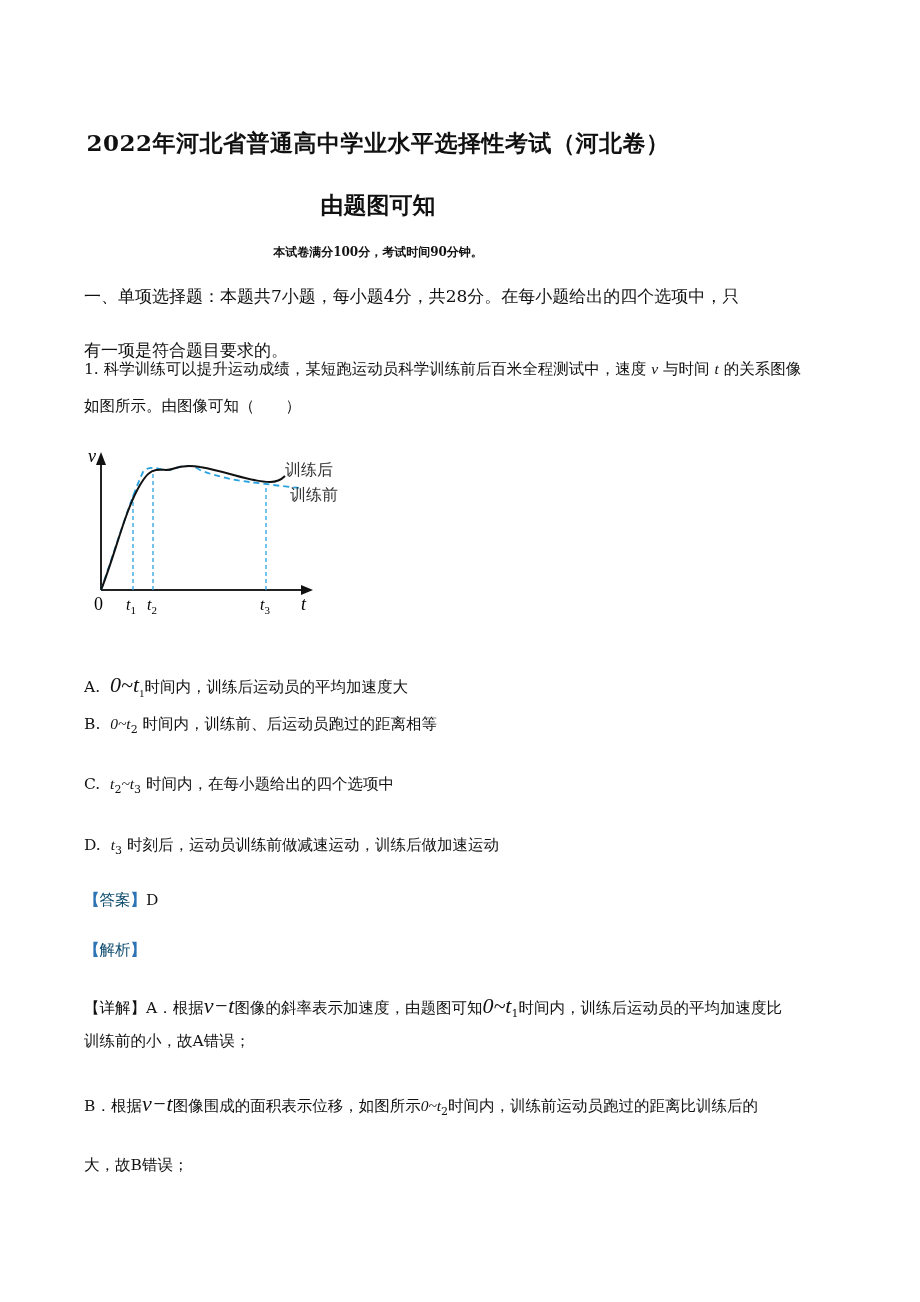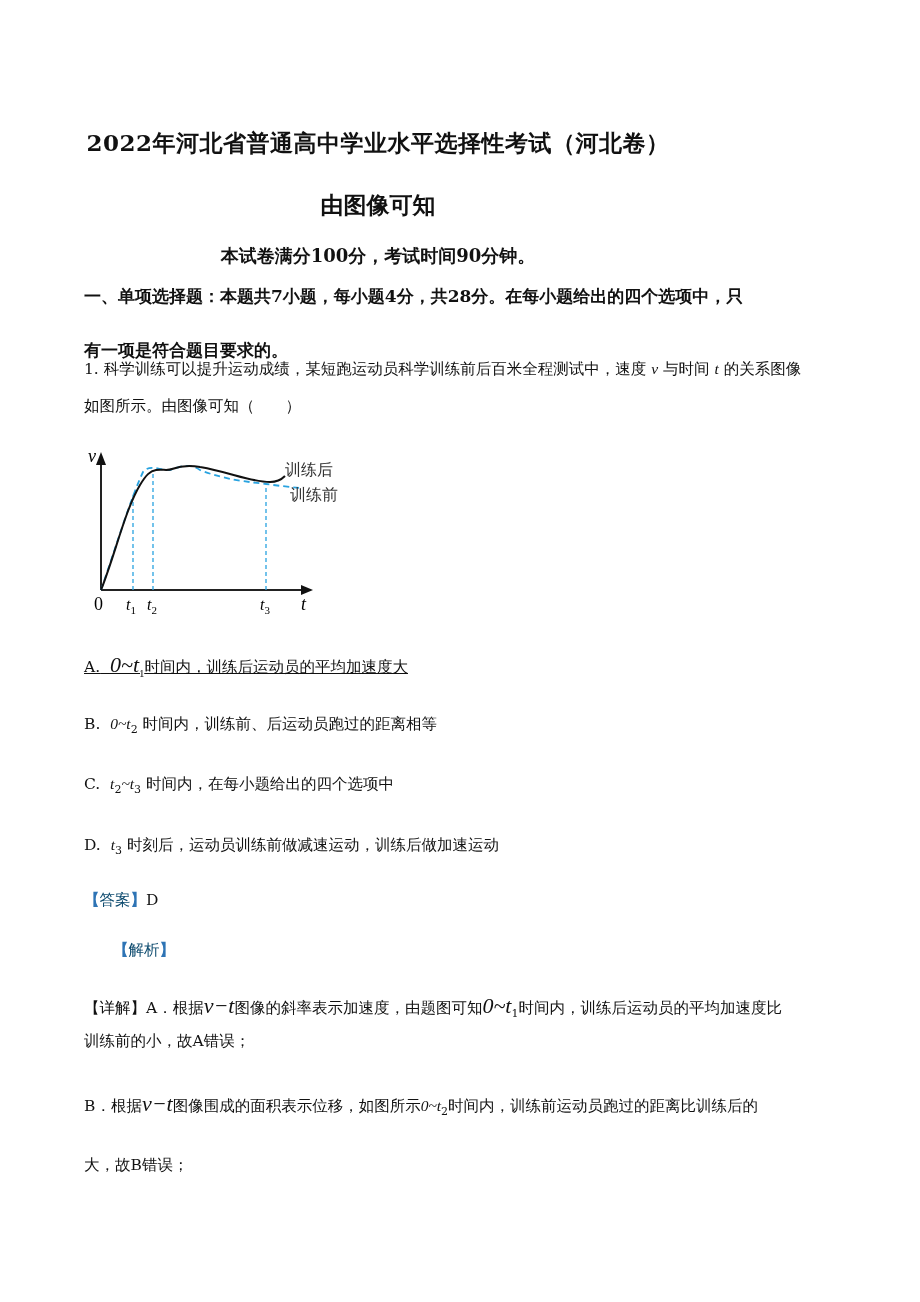--- a/index.html
+++ b/index.html
@@ -2,35 +2,35 @@
 <html><head>
 <meta charset="utf-8">
 <style>
   html, body { margin:0; padding:0; background:#ffffff; }
   body { width:920px; height:1302px; position:relative; overflow:hidden;
          font-family:"DejaVu Serif","Liberation Serif",serif; color:#111; }
   .abs { position:absolute; white-space:nowrap; }
   .title { left:0; width:756px; text-align:center; font-weight:bold; }
   #main-title { top:128px; font-size:23px; letter-spacing:0.5px; }
   #sub-title { top:190px; font-size:23px; }
-  #score-line { top:244px; font-size:18px; }
+  #score-line { top:244px; font-size:12px; }
   .p { font-size:15.5px; left:84px; }
-  .sec { font-size:17px; font-weight:bold; left:84px; }
+  .sec { font-size:17px; font-weight:normal; left:84px; }
   .it { font-style:italic; font-family:"Liberation Serif","DejaVu Serif",serif; }
   .big { font-size:22px; font-family:"Liberation Serif",serif; }
   sub { font-size:11px; }
   .tag { color:#0c4a6e; }
   .tag-bracket { color:#2e74b5; font-weight:bold; }
   #graph { position:absolute; left:80px; top:440px; }
 </style>
 </head>
 <body>
 
 <div class="abs title" id="main-title">2022年河北省普通高中学业水平选择性考试（河北卷）</div>
-<div class="abs title" id="sub-title">由图像可知</div>
+<div class="abs title" id="sub-title">由题图可知</div>
 <div class="abs title" id="score-line">本试卷满分100分，考试时间90分钟。</div>
 
 <div class="abs sec" style="top:285px;">一、单项选择题：本题共7小题，每小题4分，共28分。在每小题给出的四个选项中，只</div>
 <div class="abs sec" style="top:315px;margin-top:24px;">有一项是符合题目要求的。</div>
 
 <div class="abs p" style="top:359px;">
   <span>1.</span>
   <span>科学训练可以提升运动成绩，某短跑运动员科学训练前后百米全程测试中，速度</span>
   <span class="it">v</span>
   <span>与时间</span>
@@ -61,21 +61,21 @@
   <text x="8" y="22" font-family="Liberation Serif, serif" font-style="italic" font-size="18">v</text>
   <text x="14" y="170" font-family="Liberation Serif, serif" font-size="18">0</text>
   <text x="46" y="170" font-family="Liberation Serif, serif" font-style="italic" font-size="16">t<tspan font-size="11" font-style="normal" dy="4">1</tspan></text>
   <text x="67" y="170" font-family="Liberation Serif, serif" font-style="italic" font-size="16">t<tspan font-size="11" font-style="normal" dy="4">2</tspan></text>
   <text x="180" y="170" font-family="Liberation Serif, serif" font-style="italic" font-size="16">t<tspan font-size="11" font-style="normal" dy="4">3</tspan></text>
   <text x="221" y="170" font-family="Liberation Serif, serif" font-style="italic" font-size="18">t</text>
   <text x="205" y="35" font-family="DejaVu Sans, sans-serif" font-size="16" fill="#333">训练后</text>
   <text x="210" y="60" font-family="DejaVu Sans, sans-serif" font-size="16" fill="#333">训练前</text>
 </svg>
 
-<div class="abs p" style="top:652px;text-decoration:underline;">
+<div class="abs p" style="top:672px;">
   <span>A.</span>&nbsp;
   <span class="big"><span class="it">0~t</span><sub>1</sub></span><span>时间内，训练后运动员的平均加速度大</span>
 </div>
 <div class="abs p" style="top:714px;">
   <span>B.</span>&nbsp;
   <span class="it">0~t</span><sub>2</sub>
   <span>时间内，训练前、后运动员跑过的距离相等</span>
 </div>
 <div class="abs p" style="top:774px;">
   <span>C.</span>&nbsp;
@@ -85,21 +85,21 @@
 <div class="abs p" style="top:835px;">
   <span>D.</span>&nbsp;
   <span class="it">t</span><sub>3</sub>
   <span>时刻后，运动员训练前做减速运动，训练后做加速运动</span>
 </div>
 
 <div class="abs p" style="top:890px;">
   <span class="tag-bracket">【</span><span class="tag">答案</span><span class="tag-bracket">】</span><span>D</span>
 </div>
 
-<div class="abs p" style="top:940px;margin-left:29px;">
+<div class="abs p" style="top:940px;">
   <span class="tag-bracket">【</span><span class="tag">解析</span><span class="tag-bracket">】</span>
 </div>
 
 <div class="abs p" style="top:993px;">
   <span>【</span><span>详解</span><span>】</span><span>A．根据</span><span class="it big">v−t</span><span>图像的斜率表示加速度，由题图可知</span><span class="it big">0~t</span><sub>1</sub><span>时间内，训练后运动员的平均加速度比</span>
 </div>
 <div class="abs p" style="top:1031px;">训练前的小，故A错误；</div>
 
 <div class="abs p" style="top:1091px;">
   <span>B．根据</span><span class="it big">v−t</span><span>图像围成的面积表示位移，如图所示</span><span class="it">0~t</span><sub>2</sub><span>时间内，训练前运动员跑过的距离比训练后的</span>

